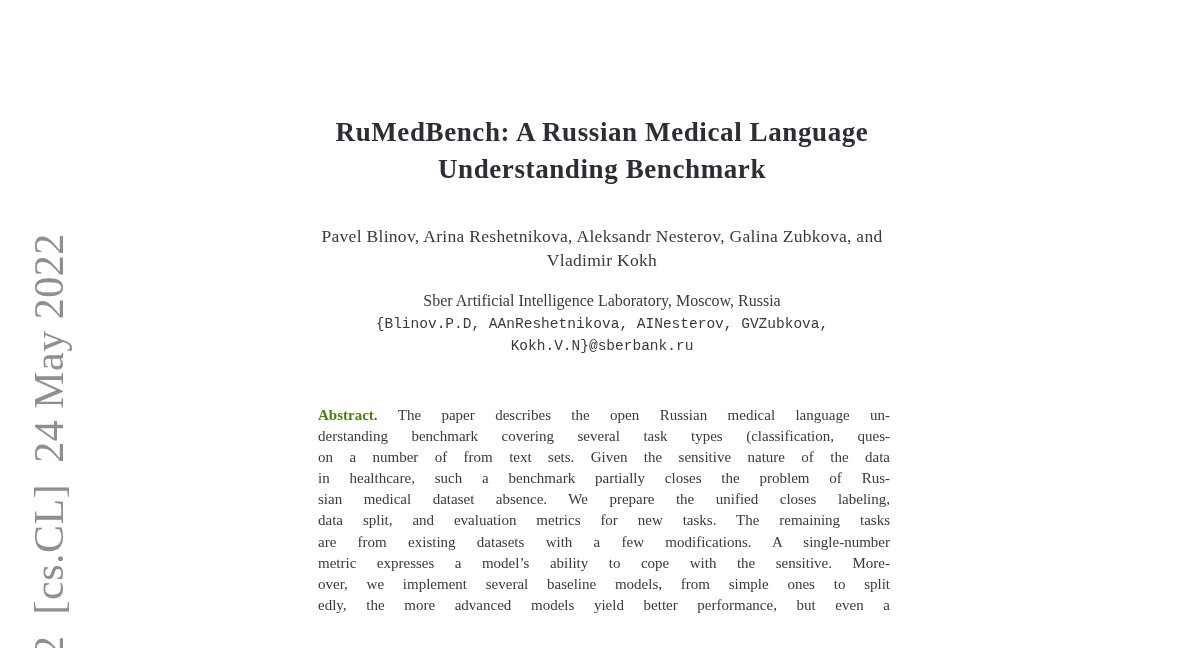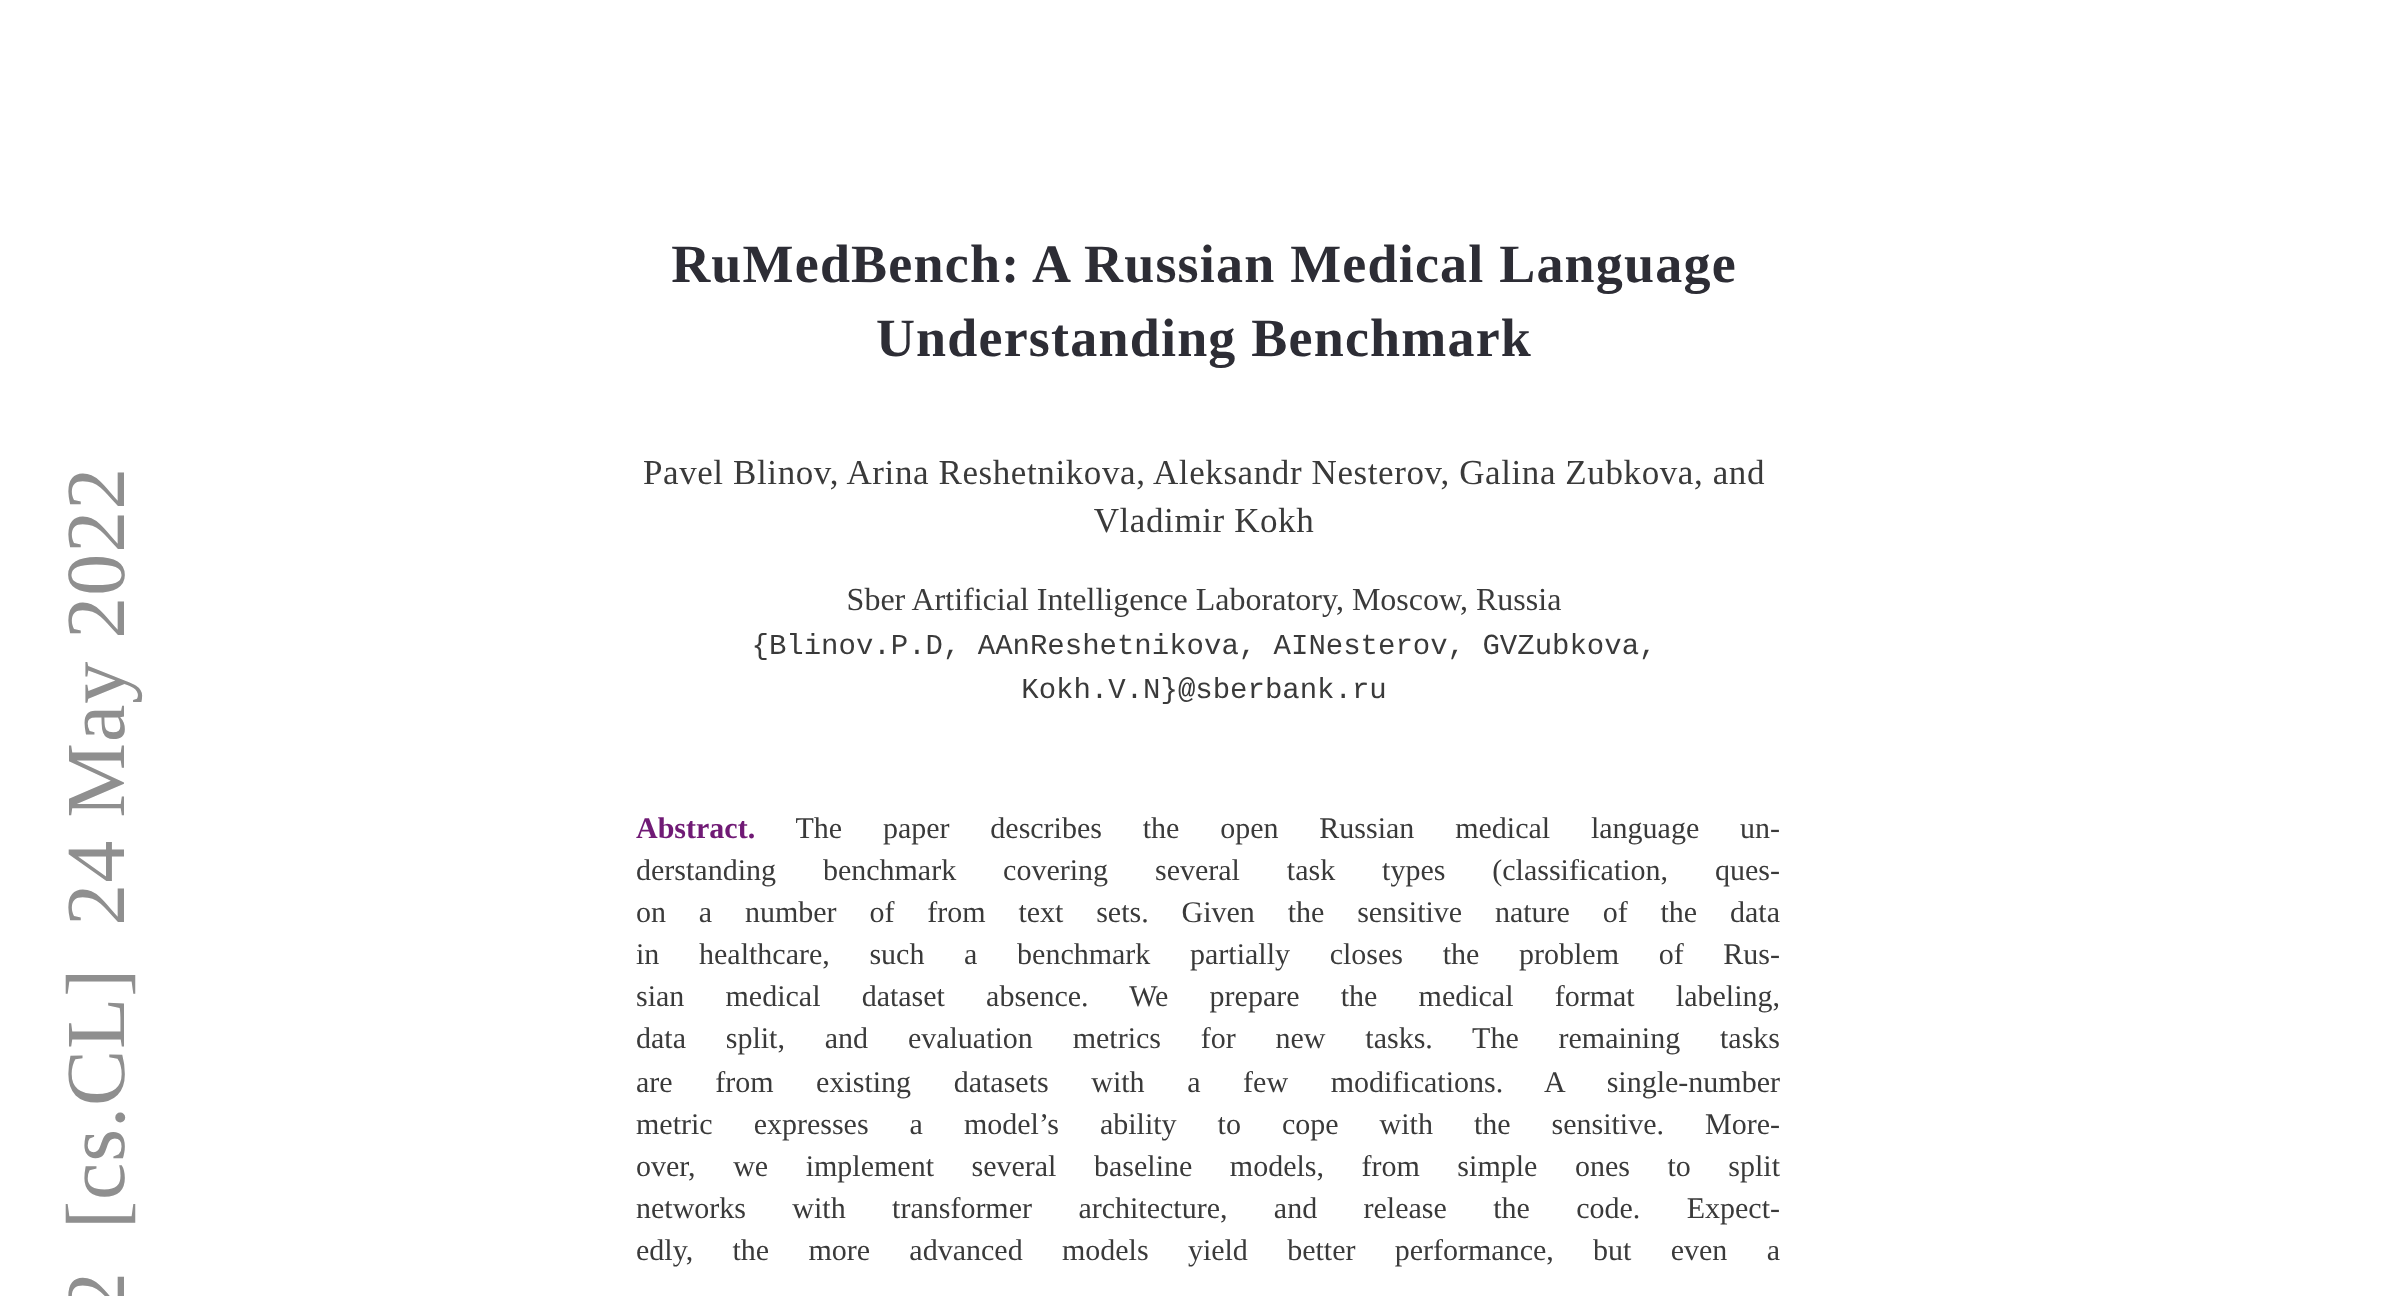--- a/index.html
+++ b/index.html
@@ -80,21 +80,21 @@
     font-size: 15px;
     line-height: 21.1px;
     color: #3a3a3a;
   }
   .abs-line {
     text-align: justify;
     text-align-last: justify;
   }
   .abs-label {
     font-weight: bold;
-    color: #701a75;
+    color: #4d7c0f;
   }
 </style>
 </head>
 <body>
 
 <div class="page">
 
   <div class="watermark">
     <span>2</span>
     <span>[cs.CL]</span>
@@ -116,22 +116,21 @@
   <div class="centered emails">
     <div>{Blinov.P.D, AAnReshetnikova, AINesterov, GVZubkova,</div>
     <div>Kokh.V.N}@sberbank.ru</div>
   </div>
 
   <div class="abstract">
     <div class="abs-line"><span class="abs-label">Abstract.</span> <span>The paper describes the open Russian medical language un-</span></div>
     <div class="abs-line">derstanding benchmark covering several task types (classification, ques-</div>
     <div class="abs-line">on a number of from text sets. Given the sensitive nature of the data</div>
     <div class="abs-line">in healthcare, such a benchmark partially closes the problem of Rus-</div>
-    <div class="abs-line">sian medical dataset absence. We prepare the medical format labeling,</div>
+    <div class="abs-line">sian medical dataset absence. We prepare the unified closes labeling,</div>
     <div class="abs-line">data split, and evaluation metrics for new tasks. The remaining tasks</div>
     <div class="abs-line">are from existing datasets with a few modifications. A single-number</div>
     <div class="abs-line">metric expresses a model’s ability to cope with the sensitive. More-</div>
     <div class="abs-line">over, we implement several baseline models, from simple ones to split</div>
-    <div class="abs-line">networks with transformer architecture, and release the code. Expect-</div>
     <div class="abs-line">edly, the more advanced models yield better performance, but even a</div>
   </div>
 
 </div>
 
 </body></html>

